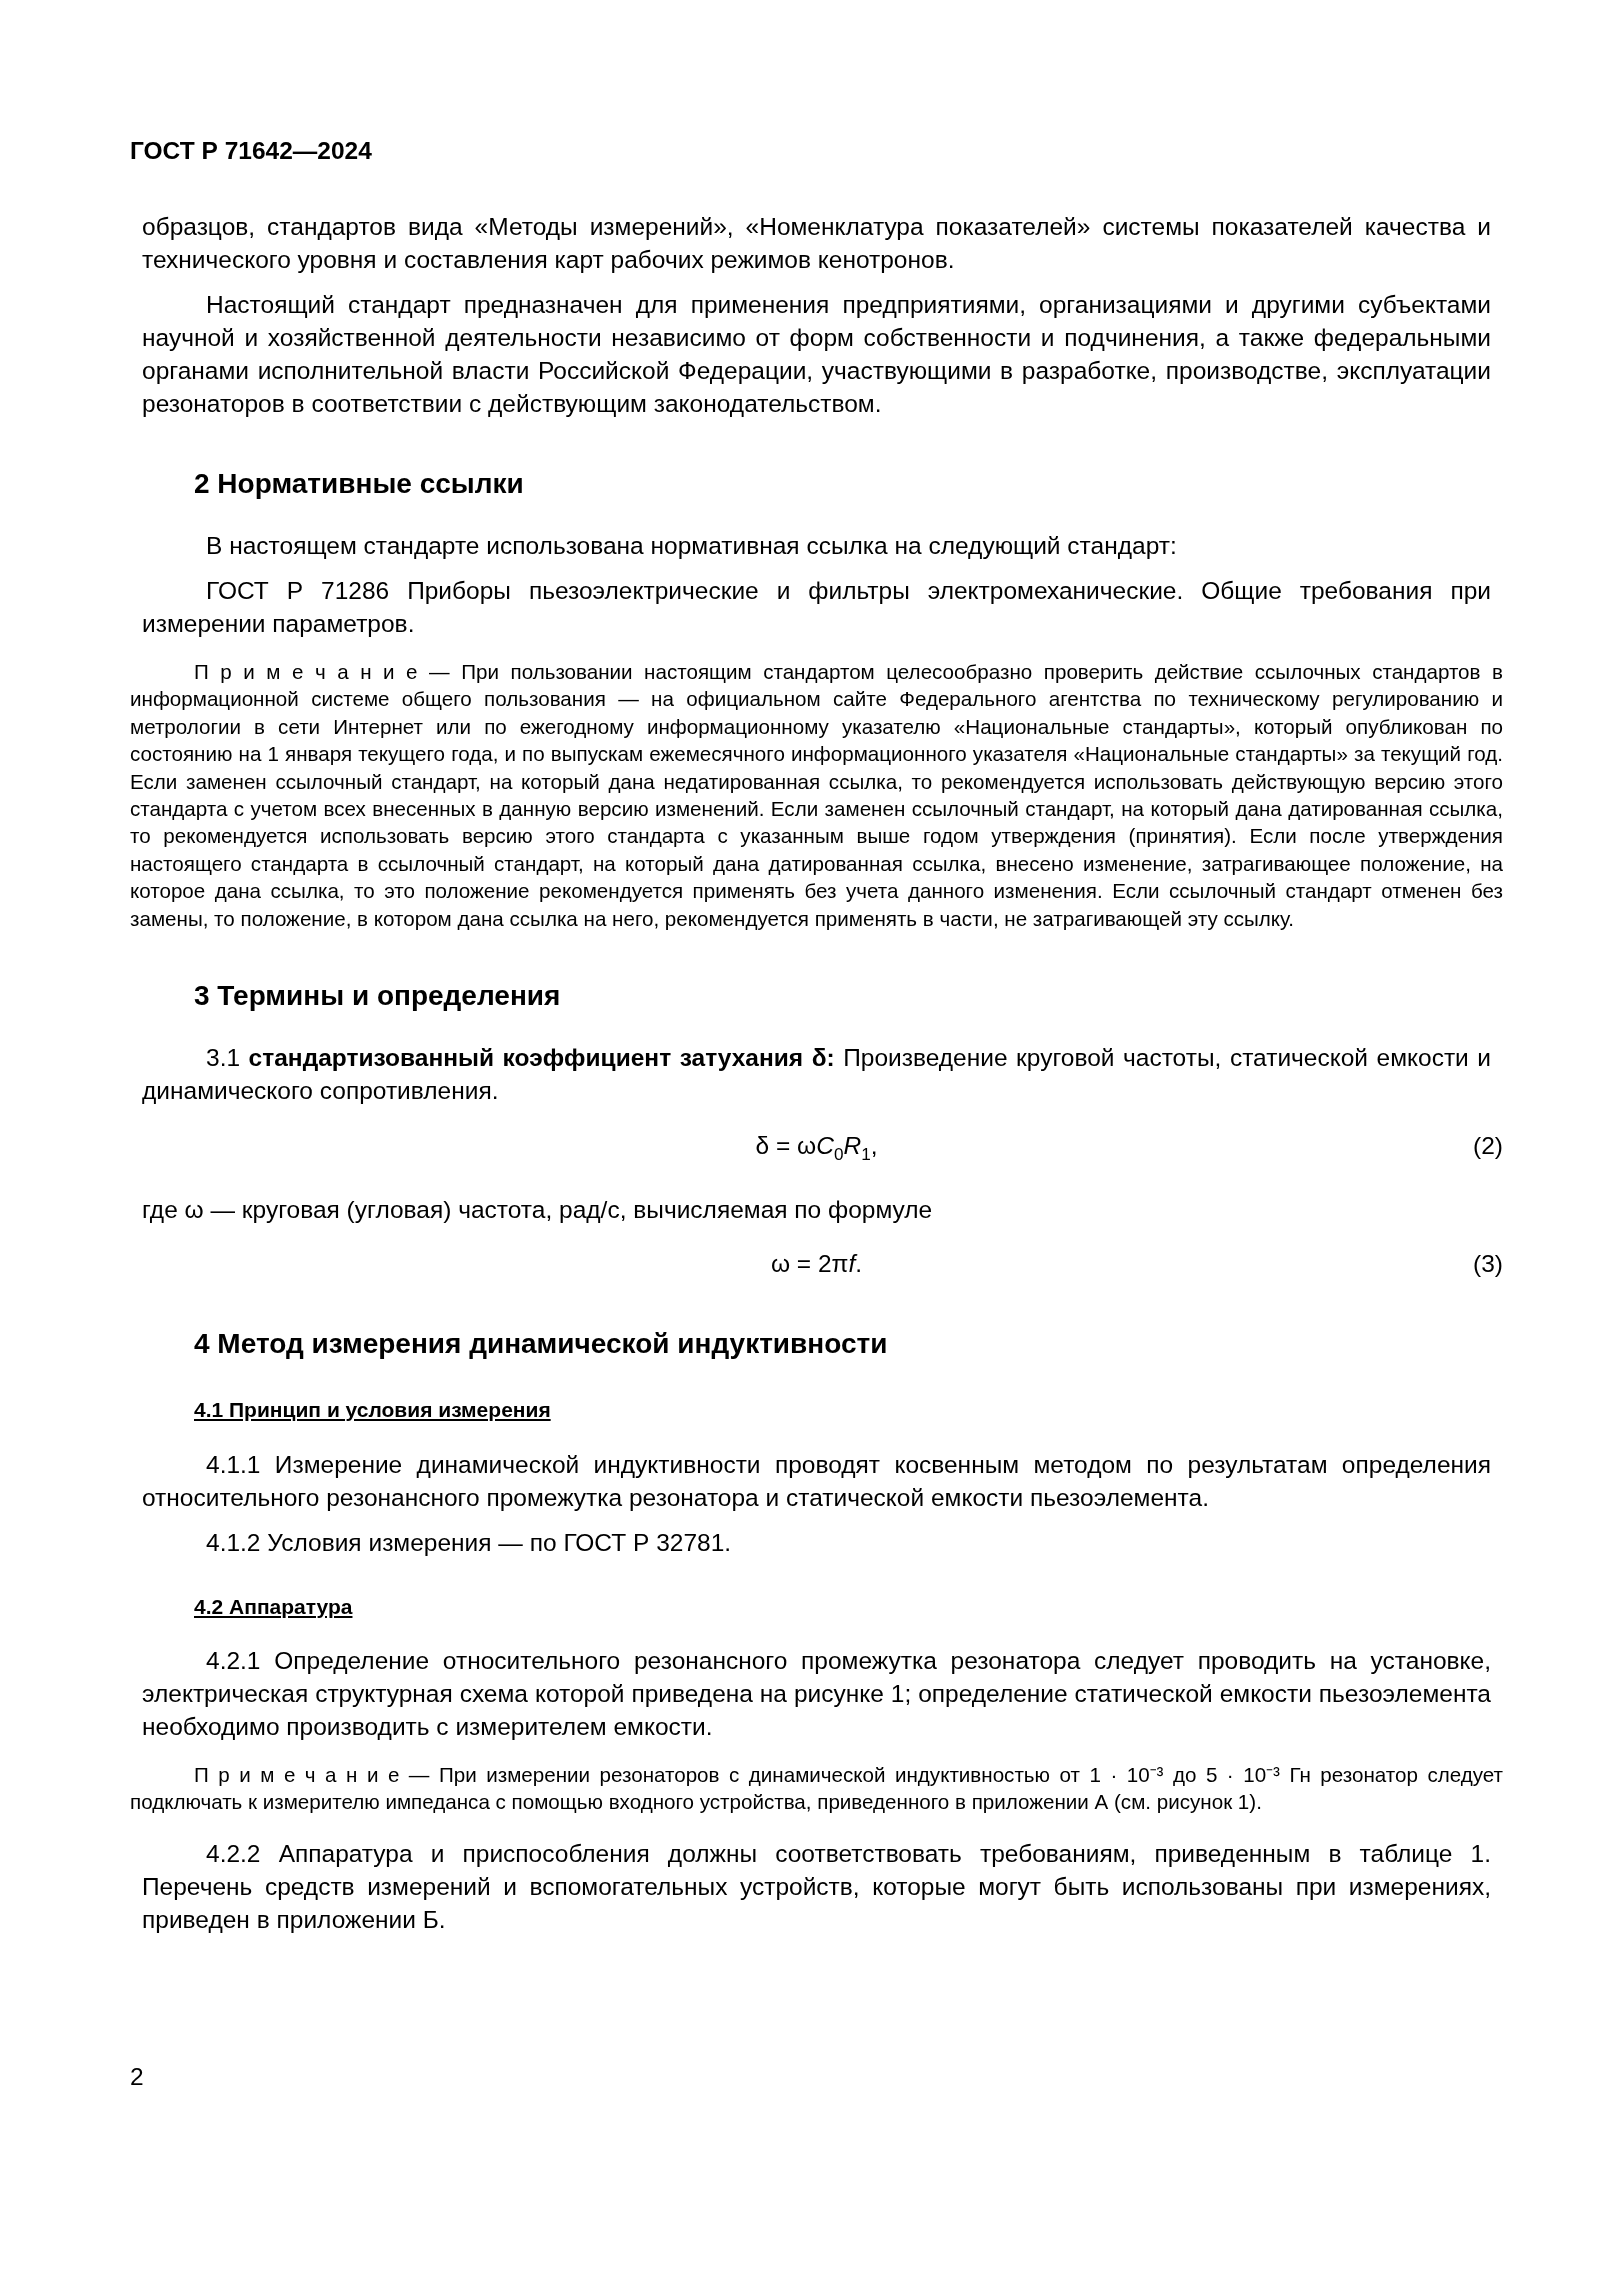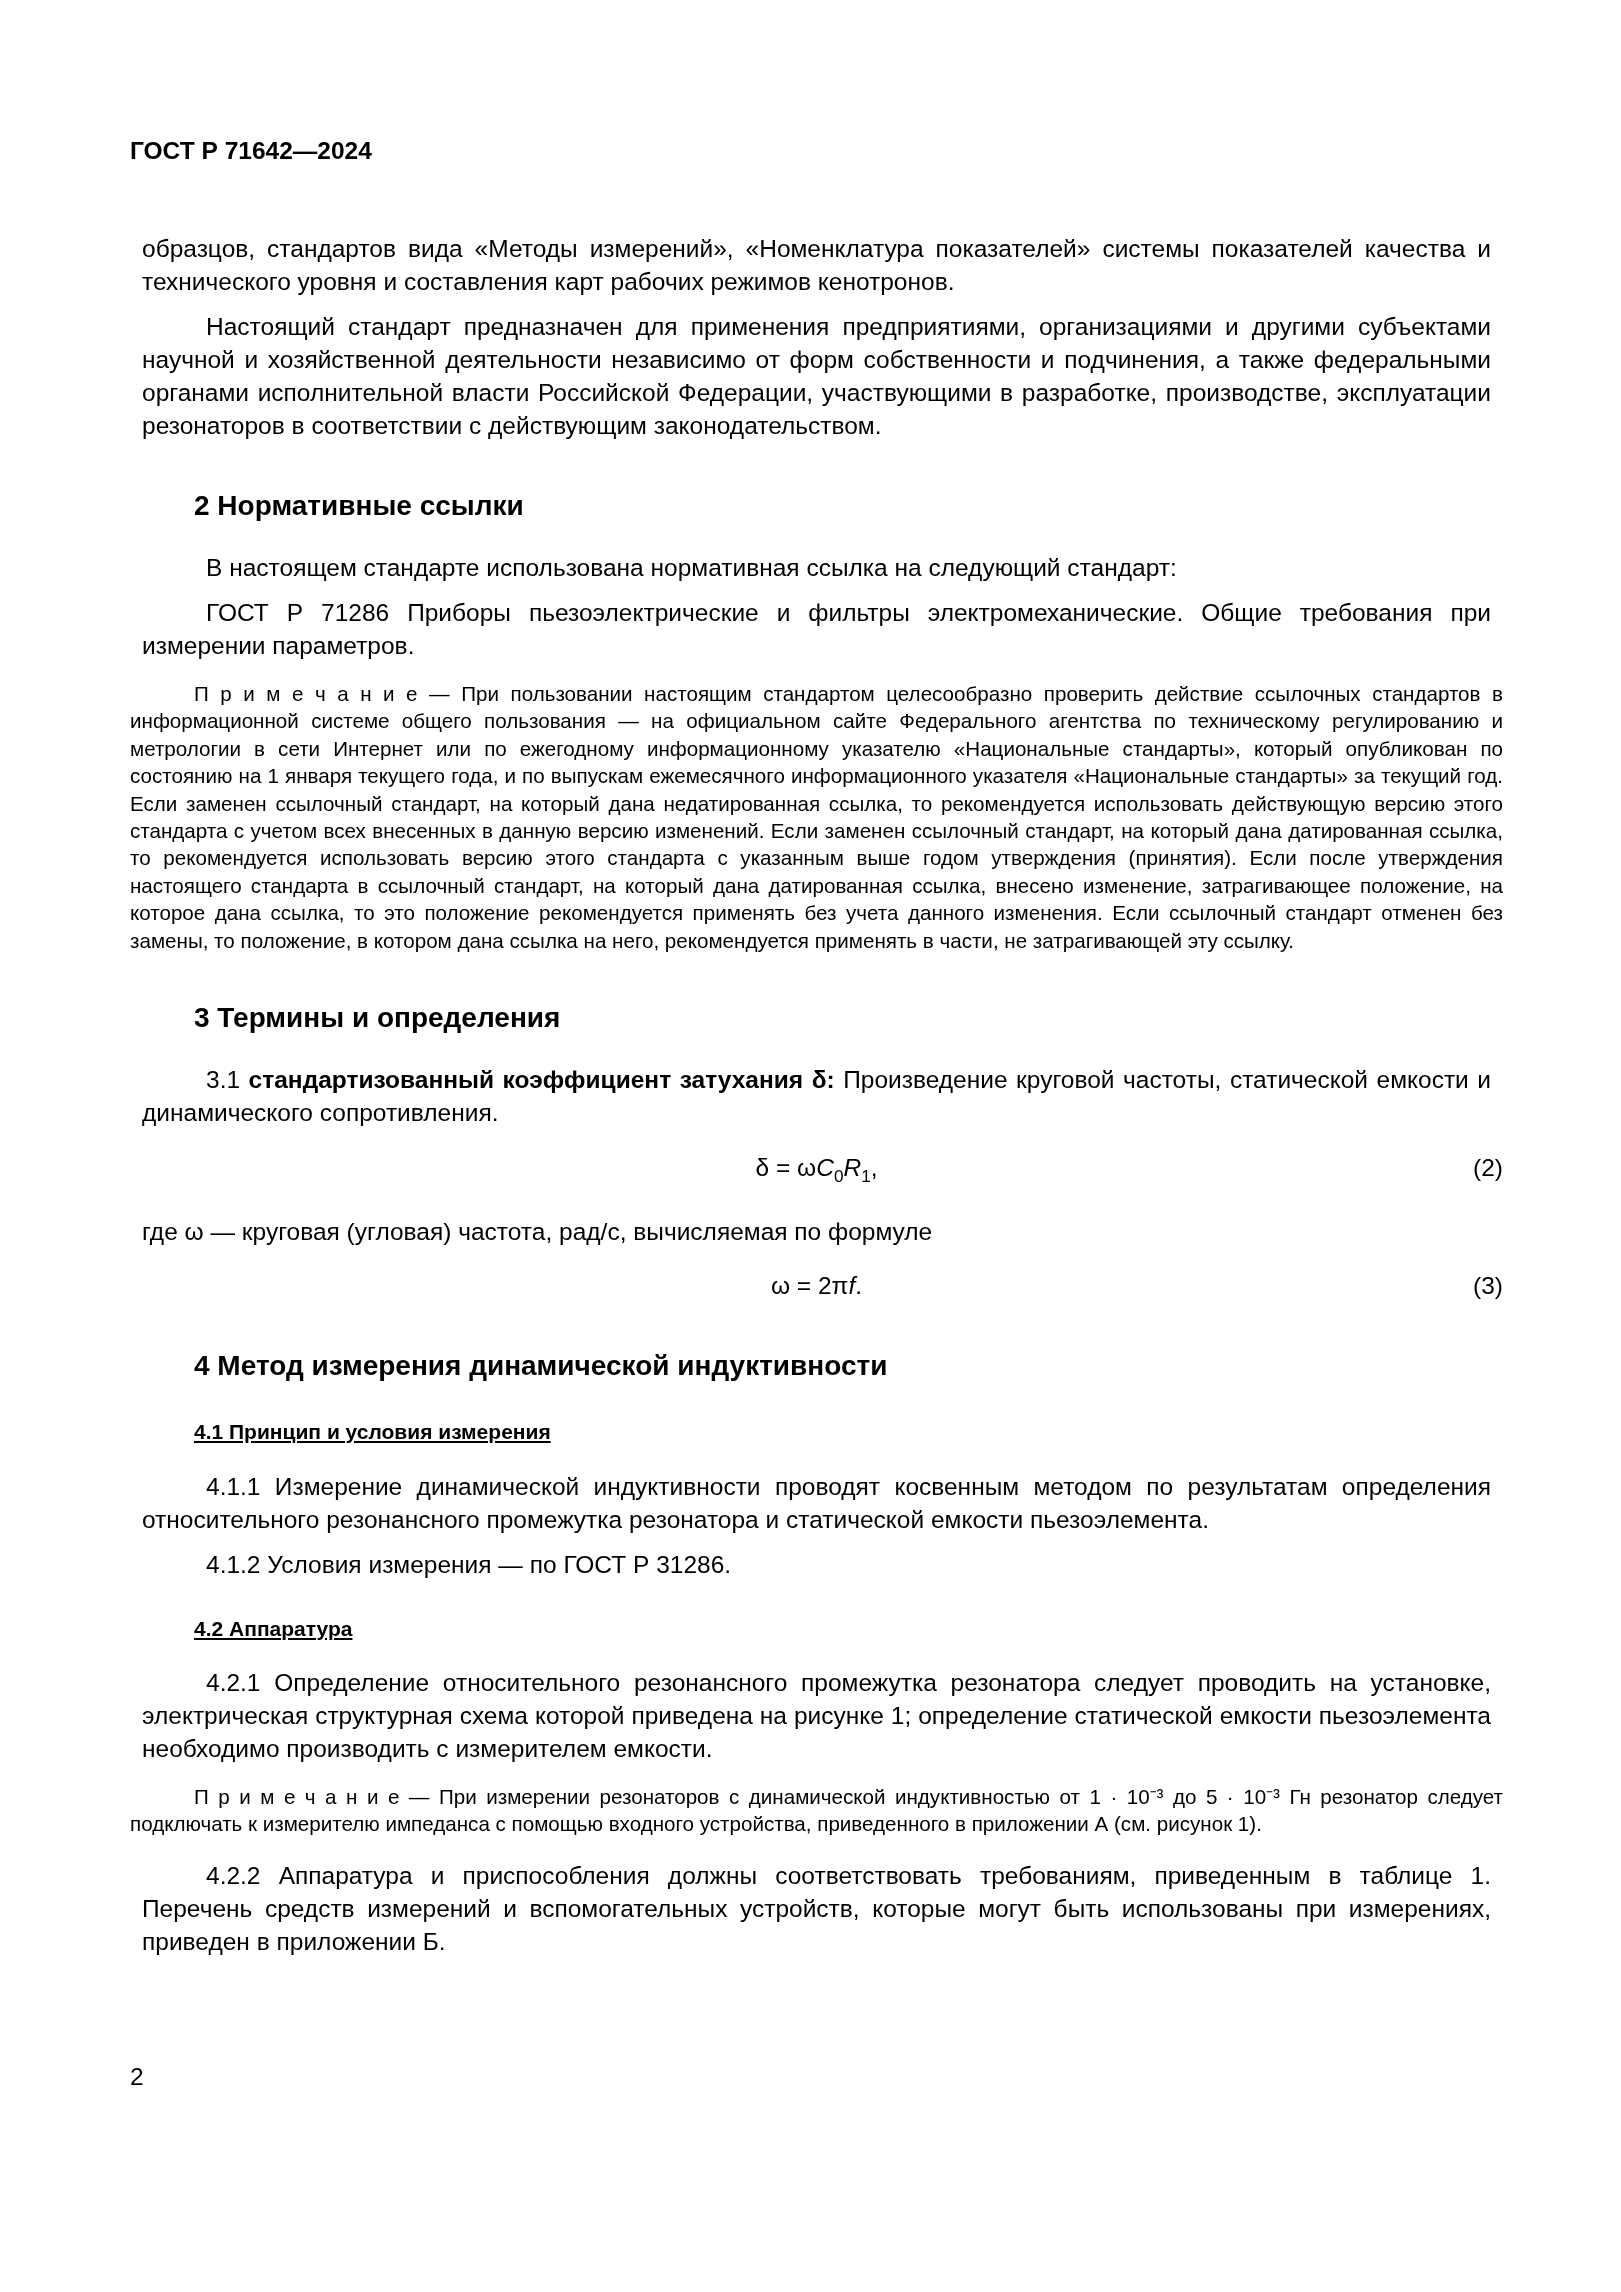--- a/index.html
+++ b/index.html
@@ -11,21 +11,21 @@
     font-family: "Liberation Sans", sans-serif;
     position: relative;
     overflow: hidden;
   }
   .page {
     padding: 137px 118px 0 130px;
   }
   .doc-header {
     font-size: 24.5px;
     font-weight: bold;
-    margin-bottom: 67px;
+    margin-bottom: 45px;
   }
   p {
     margin: 12px;
     font-size: 24.5px;
     line-height: 33px;
     text-align: justify;
     text-indent: 64px;
   }
   p.no-indent { text-indent: 0; }
   h2 {
@@ -95,21 +95,21 @@
 
   <div class="formula-row">
     <span class="formula-expr"><span>ω</span><span> = 2π</span><span class="it">f</span><span>.</span></span>
     <span class="formula-num">(3)</span>
   </div>
 
   <h2>4 Метод измерения динамической индуктивности</h2>
 
   <h3>4.1 Принцип и условия измерения</h3>
   <p>4.1.1 Измерение динамической индуктивности проводят косвенным методом по результатам определения относительного резонансного промежутка резонатора и статической емкости пьезоэлемента.</p>
-  <p>4.1.2 Условия измерения — по ГОСТ Р 31286.</p>
+  <p>4.1.2 Условия измерения — по ГОСТ Р 32781.</p>
 
   <h3>4.2 Аппаратура</h3>
   <p>4.2.1 Определение относительного резонансного промежутка резонатора следует проводить на установке, электрическая структурная схема которой приведена на рисунке 1; определение статической емкости пьезоэлемента необходимо производить с измерителем емкости.</p>
   <p class="note"><span>П р и м е ч а н и е</span> <span>— При измерении резонаторов с динамической индуктивностью от 1 · 10⁻³ до 5 · 10⁻³ Гн резонатор следует подключать к измерителю импеданса с помощью входного устройства, приведенного в приложении А (см. рисунок 1).</span></p>
   <p>4.2.2 Аппаратура и приспособления должны соответствовать требованиям, приведенным в таблице 1. Перечень средств измерений и вспомогательных устройств, которые могут быть использованы при измерениях, приведен в приложении Б.</p>
 
 </div>
 
 <div class="page-number">2</div>
 

